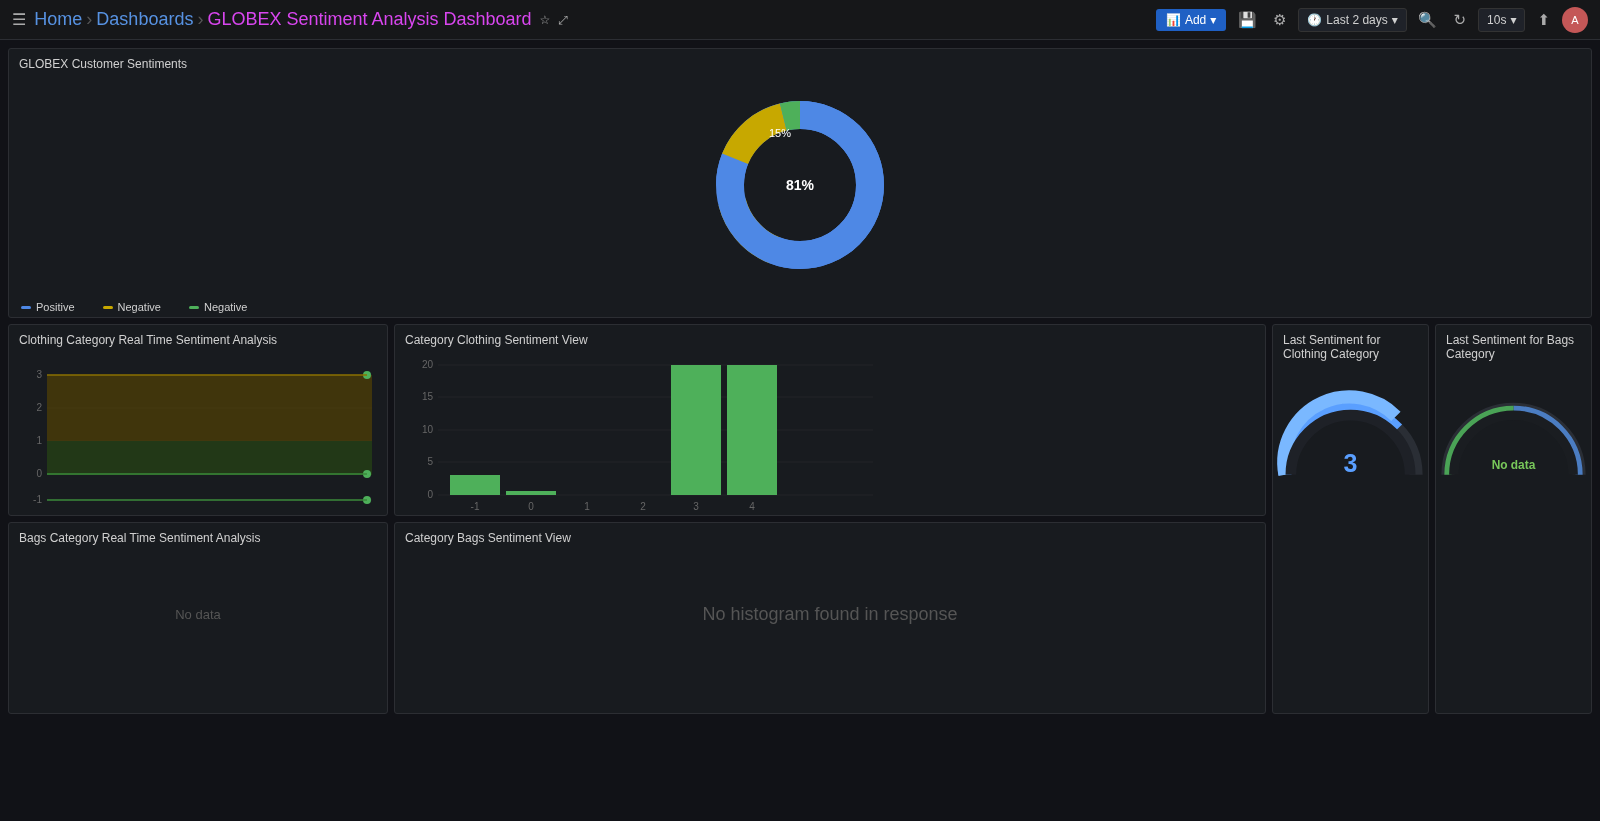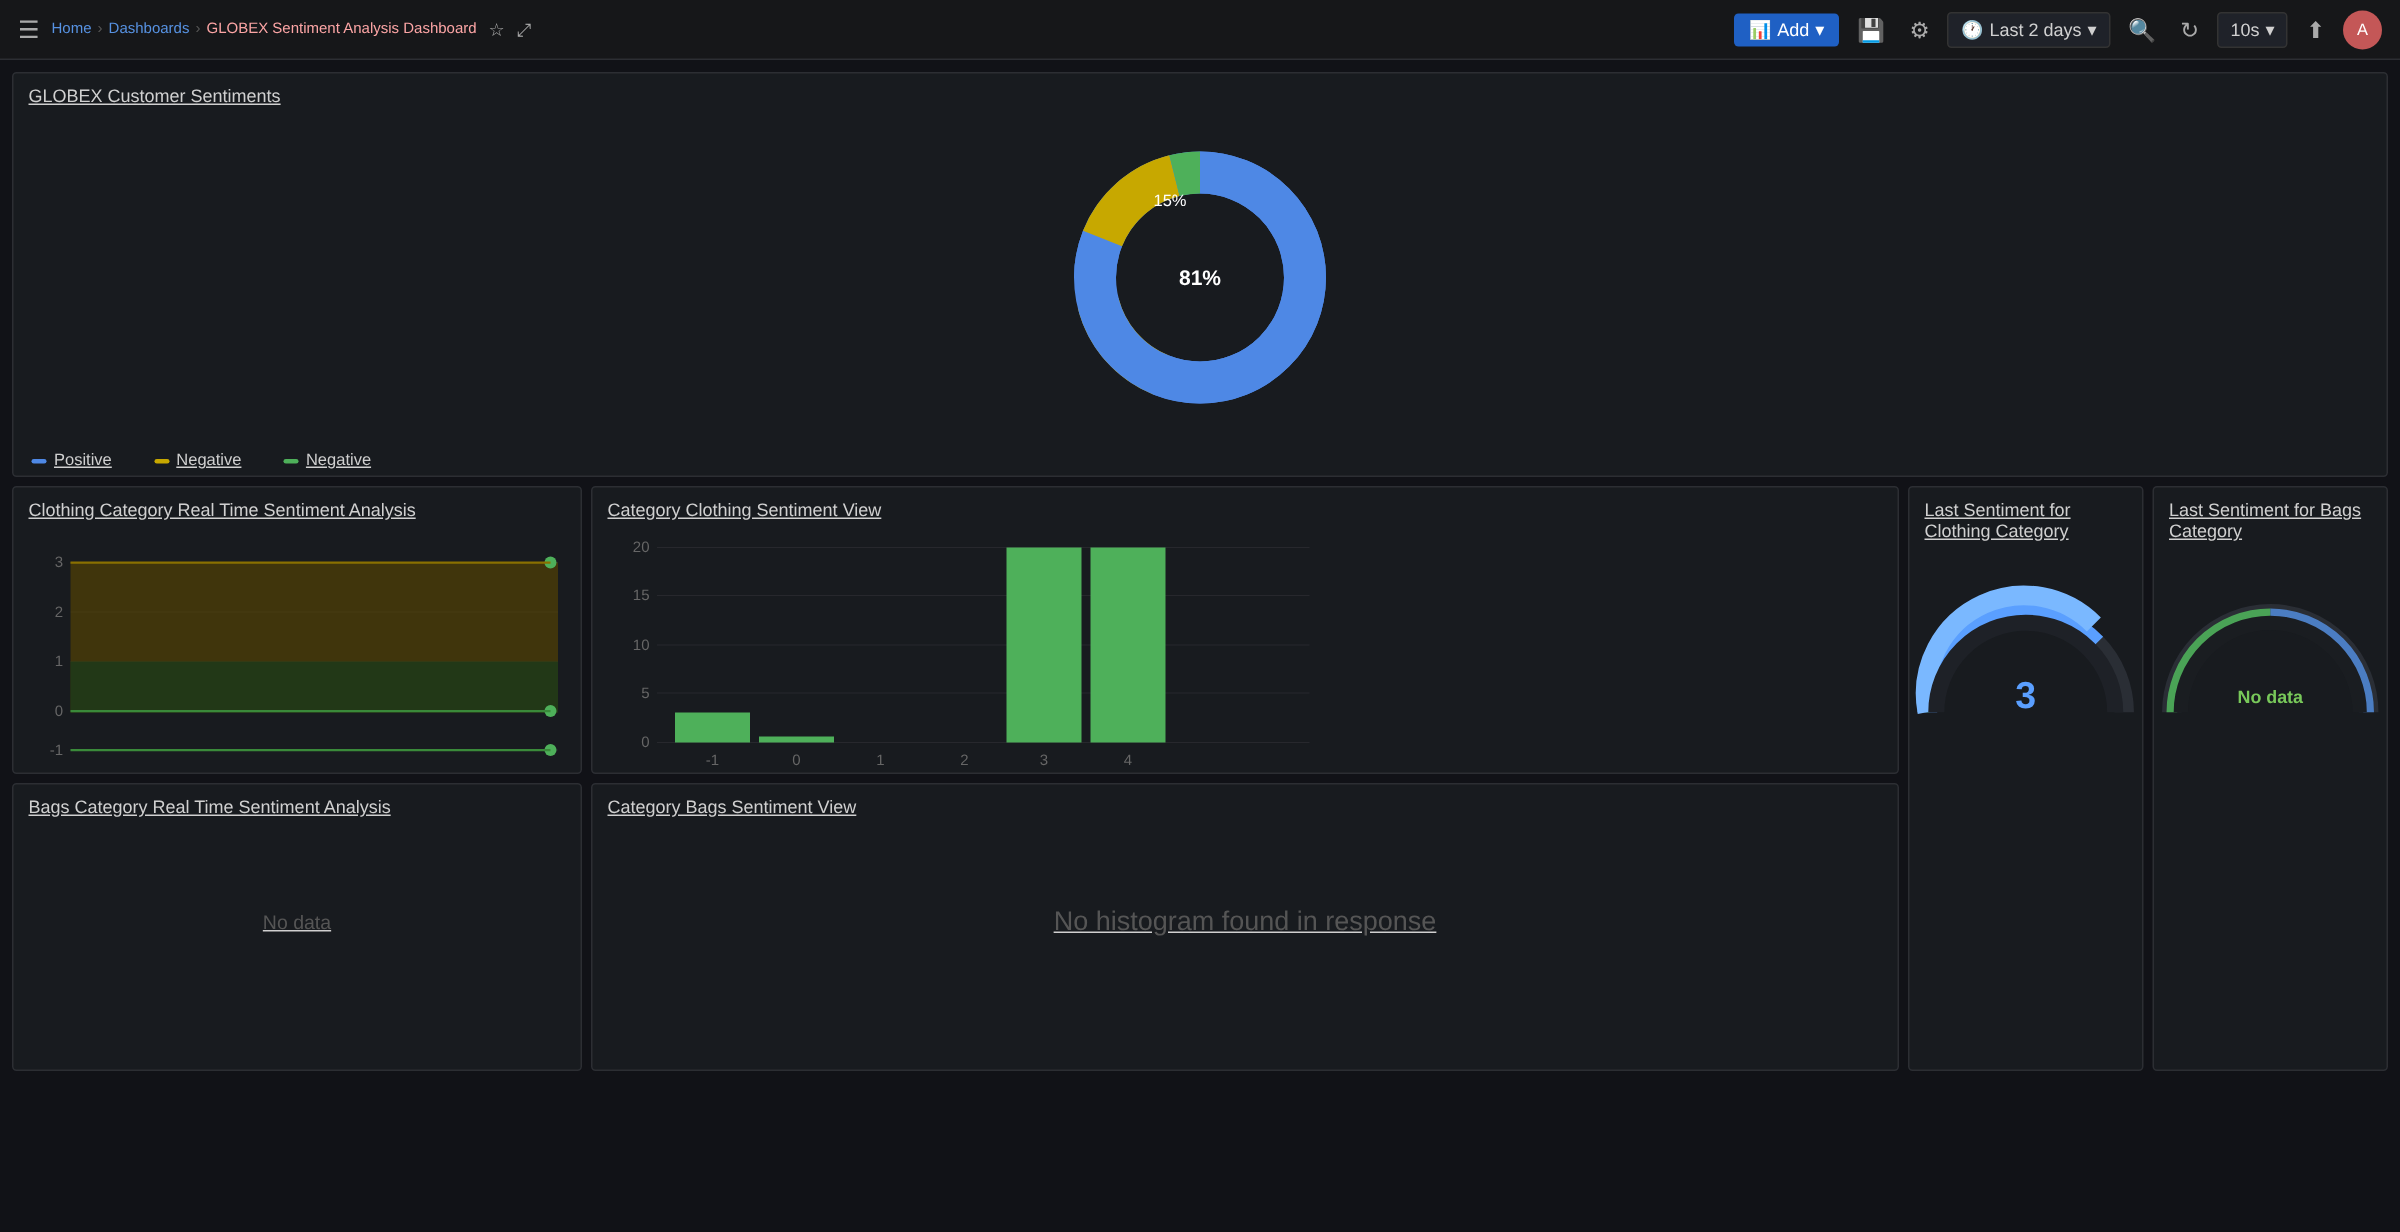--- a/index.html
+++ b/index.html
@@ -30,24 +30,24 @@
     .hamburger {
       font-size: 16px;
       color: #aaa;
       cursor: pointer;
     }
     .breadcrumb {
       display: flex;
       align-items: center;
       gap: 4px;
       color: #aaa;
-      font-size: 10px;
+      font-size: 18px;
     }
     .breadcrumb .sep { color: #555; }
-    .breadcrumb .current { color: #fca5a5; }
+    .breadcrumb .current { color: #d946ef; }
     .breadcrumb a { color: #5792e2; text-decoration: none; }
     .topbar-right {
       display: flex;
       align-items: center;
       gap: 8px;
       font-size: 12px;
       color: #aaa;
     }
     .add-btn {
       background: #1f60c4;
@@ -80,21 +80,20 @@
       cursor: pointer;
       font-size: 15px;
       padding: 4px;
     }
 
     
     .dashboard {
       padding: 8px;
       height: calc(821px - 40px);
       overflow: hidden;
-      text-decoration: underline;
     }
 
     
     .panel {
       background: #181b1f;
       border: 1px solid #2c2e33;
       border-radius: 3px;
       position: relative;
     }
     .panel-title {

